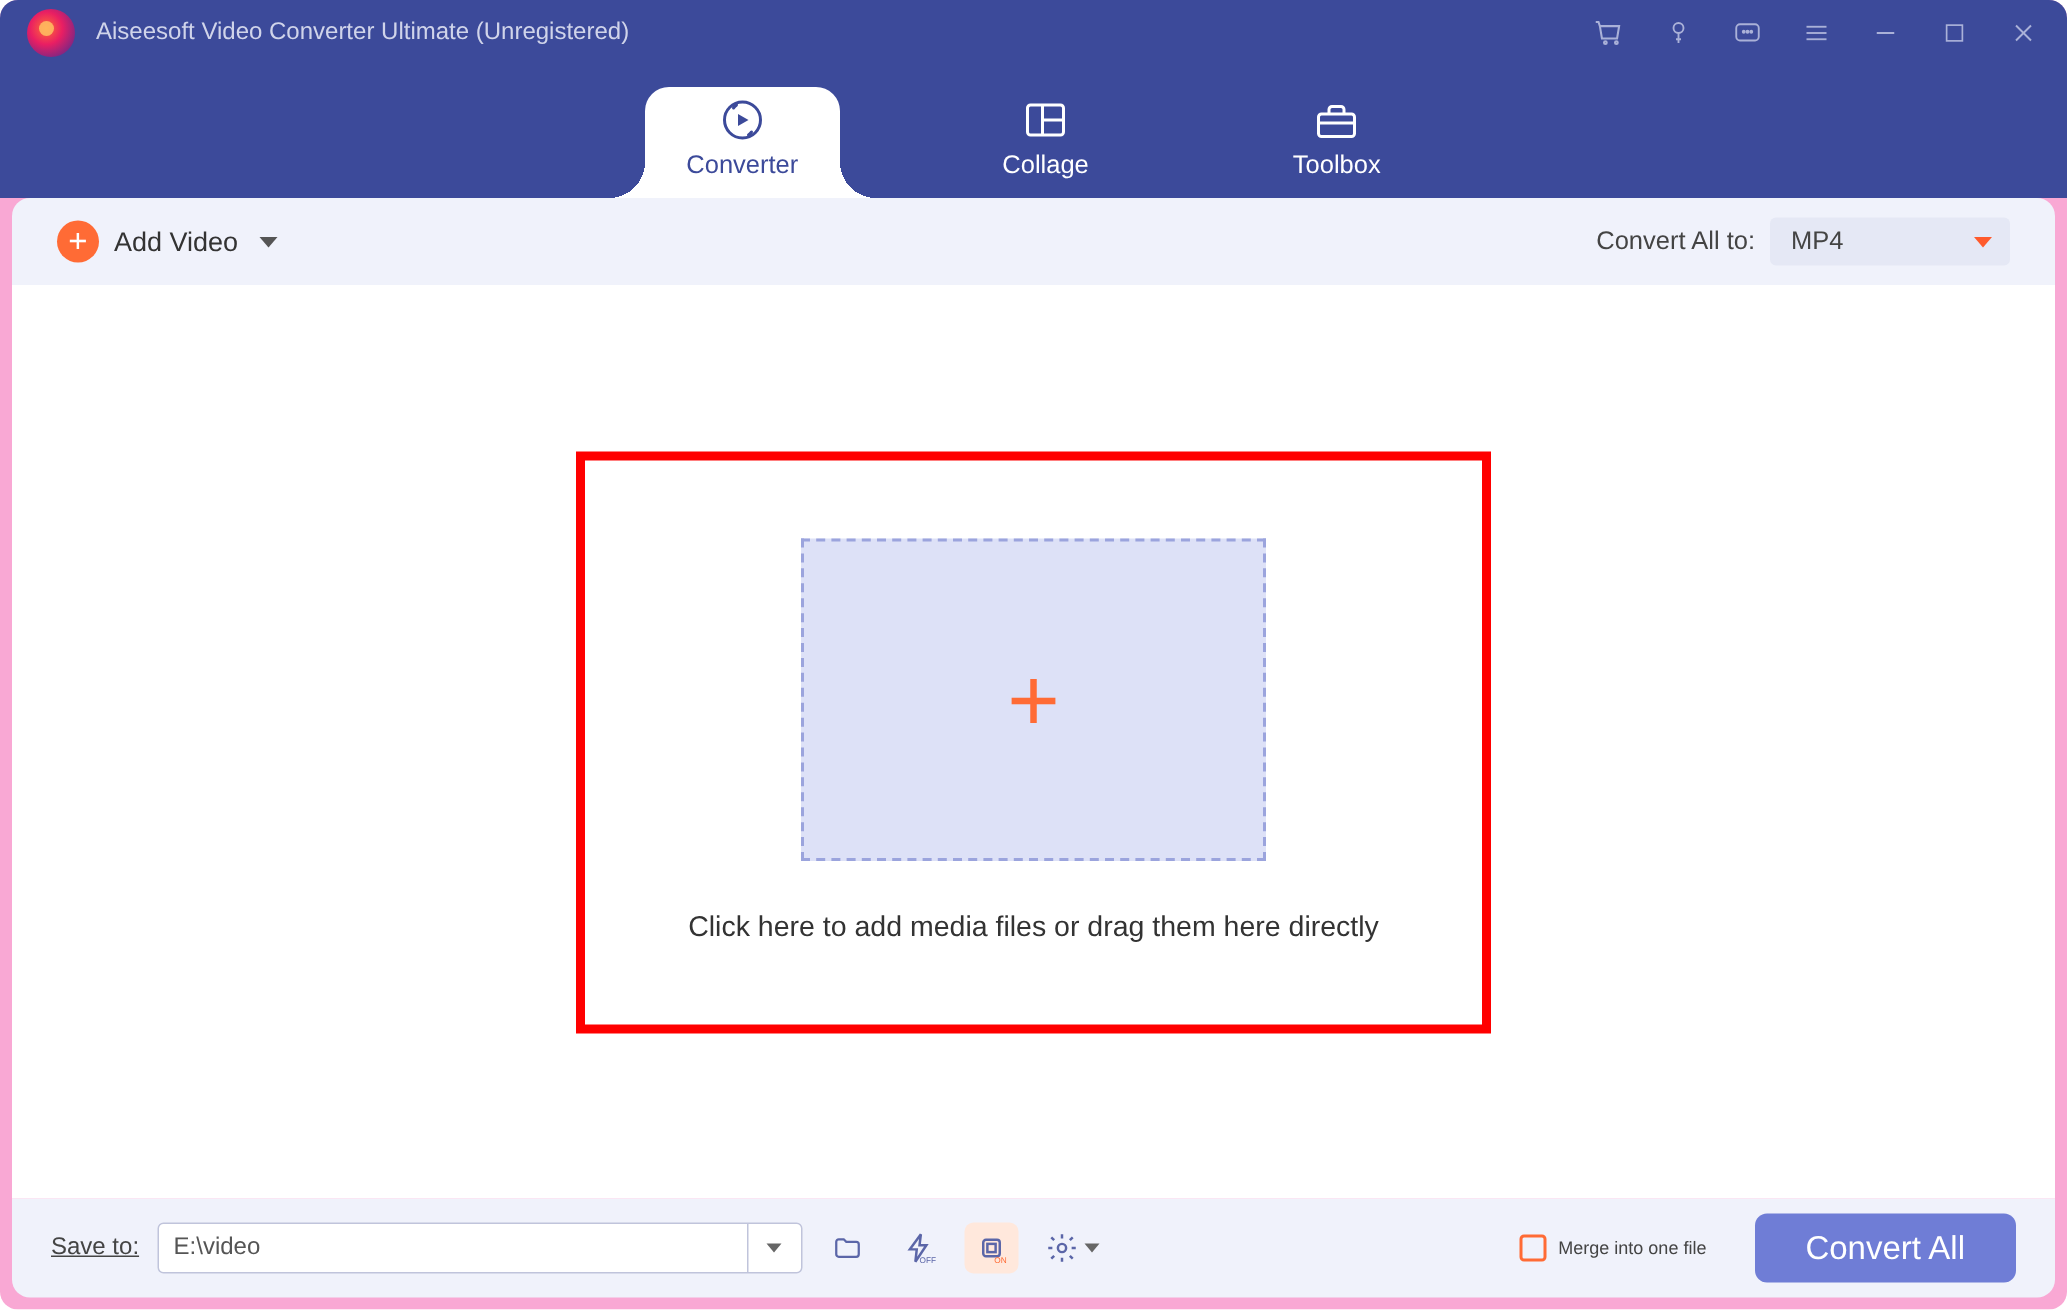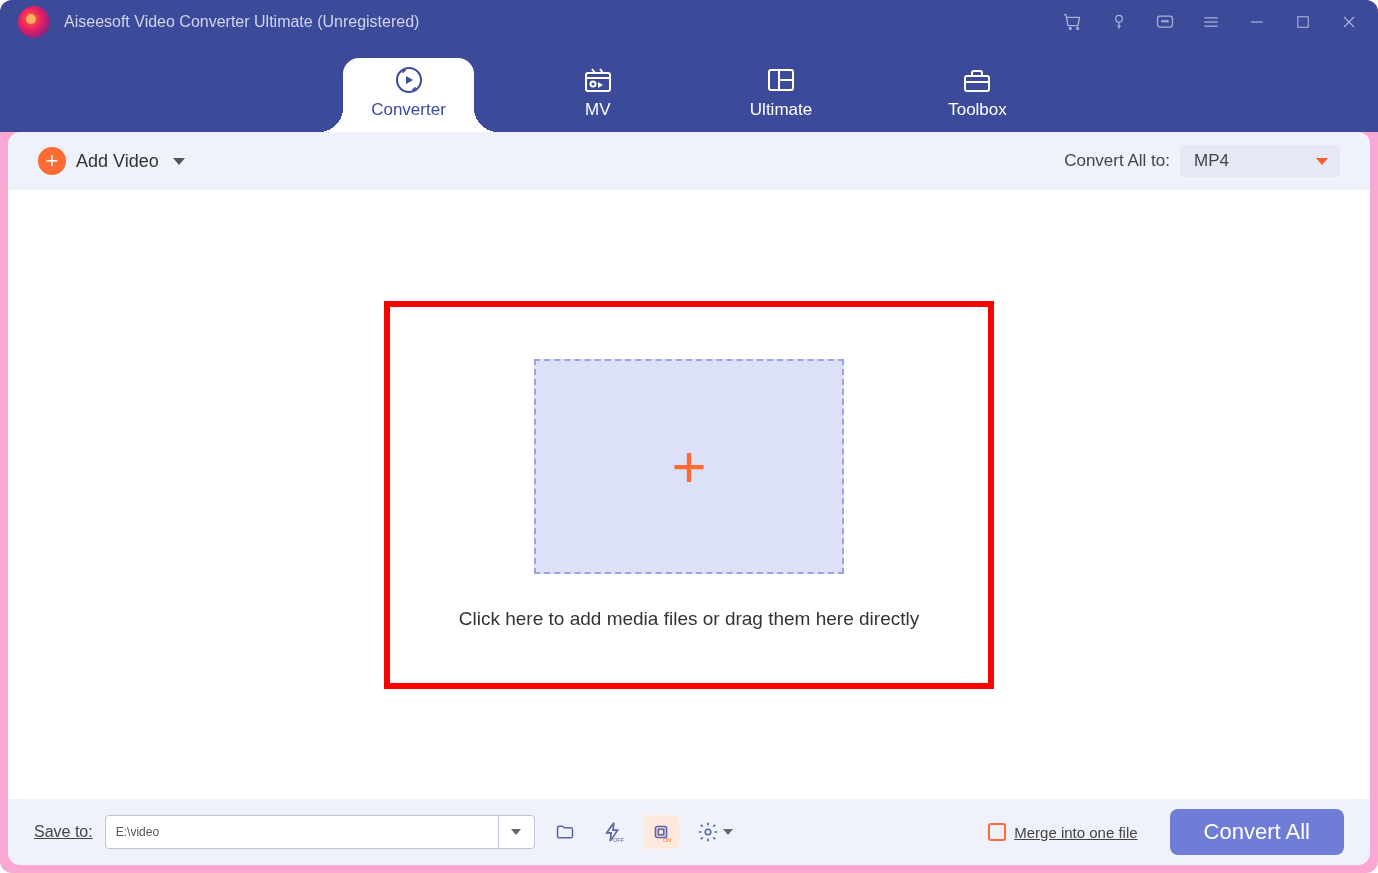--- a/index.html
+++ b/index.html
@@ -250,21 +250,21 @@
   border: 1px solid #c0c4db;
   border-radius: 4px;
   background: #fff;
   height: 34px;
   width: 430px;
 }
 .path-input {
   flex: 1;
   border: none;
   padding: 0 10px;
-  font-size: 12px;
+  font-size: 16px;
   color: #555;
   background: transparent;
   outline: none;
 }
 .path-dd {
   width: 36px;
   height: 100%;
   border-left: 1px solid #c0c4db;
   display: flex;
   align-items: center;
@@ -284,26 +284,25 @@
   display: flex;
   align-items: center;
   justify-content: center;
   cursor: pointer;
 }
 .footer-btn svg { stroke: #5b66a8; fill: none; stroke-width: 1.8; }
 
 .merge-check {
   margin-left: auto;
   display: flex;
-  align-items: flex-end;
+  align-items: center;
   gap: 8px;
-  font-size: 15px;
+  font-size: 12px;
   color: #444;
   cursor: pointer;
-  text-decoration: underline;
 }
 .checkbox {
   width: 18px; height: 18px;
   border: 2px solid #ff6b35;
   border-radius: 3px;
 }
 
 .convert-all-btn {
   background: #6f7dd6;
   color: #fff;
@@ -391,38 +390,27 @@
           <svg width="32" height="32" viewBox="0 0 32 32" fill="none" stroke="#3c4a9a" stroke-width="2">
               <circle cx="16" cy="16" r="12"></circle>
               <path d="M10 8a12 12 0 012-2M22 24a12 12 0 01-2 2" stroke-linecap="round"></path>
               <polygon points="13,12 13,20 20,16" fill="#3c4a9a" stroke="none"></polygon>
             </svg>
         </div>
         <span>Converter</span>
       </div>
       <div class="tab">
         <div class="tab-icon">
-          <svg width="32" height="30" viewBox="0 0 32 30" fill="none" stroke="#fff" stroke-width="2">
-              <rect x="4" y="8" width="24" height="18" rx="2"></rect>
-              <path d="M4 13h24M10 4l3 4M18 4l3 4"></path>
-              <circle cx="11" cy="19" r="2.5"></circle>
-              <path d="M16 17l5 3-5 3z" fill="#fff" stroke="none"></path>
-            </svg>
-        </div>
-        <span>MV</span>
-      </div>
-      <div class="tab">
-        <div class="tab-icon">
           <svg width="32" height="28" viewBox="0 0 32 28" fill="none" stroke="#fff" stroke-width="2">
               <rect x="4" y="4" width="24" height="20" rx="2"></rect>
               <line x1="14" y1="4" x2="14" y2="24"></line>
               <line x1="14" y1="14" x2="28" y2="14"></line>
             </svg>
         </div>
-        <span>Ultimate</span>
+        <span>Collage</span>
       </div>
       <div class="tab">
         <div class="tab-icon">
           <svg width="32" height="28" viewBox="0 0 32 28" fill="none" stroke="#fff" stroke-width="2">
               <rect x="4" y="10" width="24" height="15" rx="2"></rect>
               <path d="M11 10V7a2 2 0 012-2h6a2 2 0 012 2v3M4 16h24"></path>
             </svg>
         </div>
         <span>Toolbox</span>
       </div>

